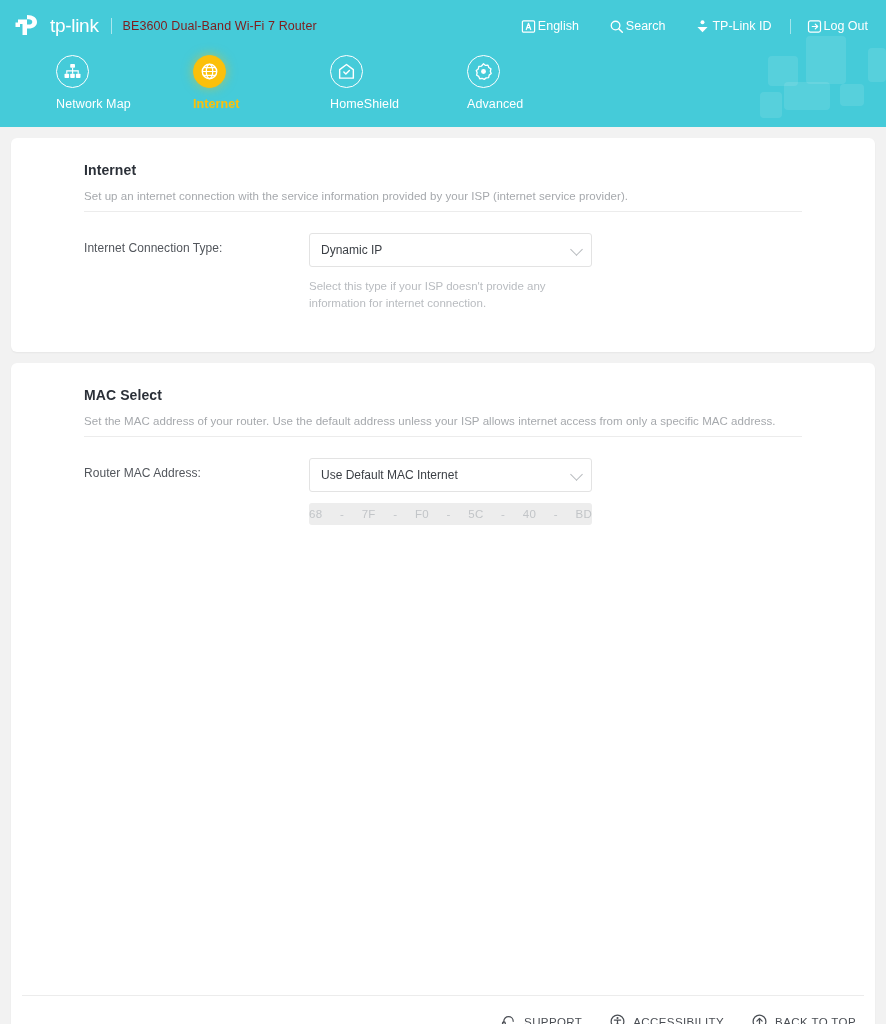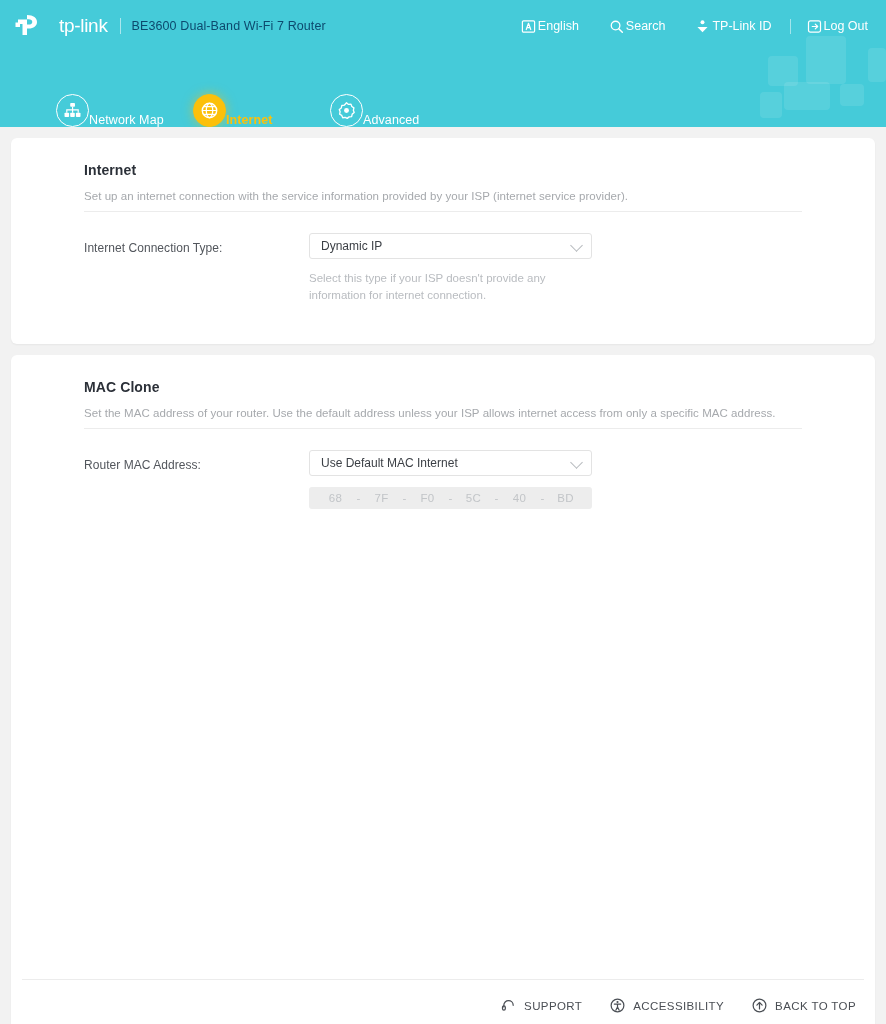--- a/index.html
+++ b/index.html
@@ -34,35 +34,35 @@
 
   .topbar {
     position: relative;
     height: 52px;
     display: flex;
     align-items: center;
     padding: 0 18px 0 14px;
     z-index: 3;
   }
 
-  .brand { display: flex; align-items: center; gap: 18px; }
+  .brand { display: flex; align-items: center; gap: 9px; }
   .logo-mark { width: 27px; height: 26px; flex: none; }
   .logo-text {
     color: #ffffff;
     font-size: 19px;
     letter-spacing: -0.3px;
     font-weight: 400;
   }
   .brand-sep {
     width: 1px; height: 16px;
     background: rgba(255,255,255,0.55);
     margin: 0 11px 0 12px;
   }
   .model {
-    color: #0c4a6e;
+    color: #7f1d1d;
     font-size: 12.5px;
     letter-spacing: 0.1px;
     white-space: nowrap;
   }
 
   .top-actions {
     margin-left: auto;
     display: flex;
     align-items: center;
   }
@@ -93,21 +93,22 @@
     height: 75px;
   }
   .navinner {
     display: flex;
     width: 714px;
     margin-left: 56px;
   }
   .tab {
     width: 137px;
     display: flex;
-    align-items: flex-end;
+    flex-direction: column;
+    align-items: flex-start;
     cursor: pointer;
     padding-top: 3px;
   }
   .tab-circle {
     width: 33px; height: 33px;
     border-radius: 50%;
     border: 1.6px solid #ffffff;
     display: flex;
     align-items: center;
     justify-content: center;
@@ -167,21 +168,21 @@
     flex: none;
     font-size: 12px;
     color: #52565c;
     padding-top: 8px;
     letter-spacing: 0.05px;
   }
   .field { width: 283px; }
 
   .select {
     position: relative;
-    height: 26px;
+    height: 34px;
     border: 1px solid #e3e3e3;
     border-radius: 3px;
     background: #ffffff;
     display: flex;
     align-items: center;
     padding: 0 28px 0 11px;
     font-size: 12px;
     color: #3b3f45;
     cursor: pointer;
   }
@@ -205,21 +206,21 @@
   }
 
   .mac-box {
     margin-top: 11px;
     height: 22px;
     background: #ededed;
     border-radius: 3px;
     display: flex;
     align-items: center;
     justify-content: center;
-    gap: 0;
+    gap: 16px;
     font-size: 11.5px;
     color: #c2c5c8;
     letter-spacing: 0.3px;
   }
   .oct { width: 26px; text-align: center; }
   .dash { width: 20px; text-align: center; }
 
   .card-body-spacer { height: 41px; }
   .mac-spacer { height: 470px; }
 
@@ -335,20 +336,29 @@
           <svg class="tab-ico" viewBox="0 0 20 20">
             <circle cx="10" cy="10" r="7.6" fill="none" stroke="#ffffff" stroke-width="1.5"></circle>
             <ellipse cx="10" cy="10" rx="3.4" ry="7.6" fill="none" stroke="#ffffff" stroke-width="1.3"></ellipse>
             <path d="M2.6 10 L17.4 10 M3.7 6 L16.3 6 M3.7 14 L16.3 14" stroke="#ffffff" stroke-width="1.3"></path>
           </svg>
         </div>
         <div class="tab-label">Internet</div>
       </div>
 
 
+      <div class="tab">
+        <div class="tab-circle">
+          <svg class="tab-ico" viewBox="0 0 20 20">
+            <path d="M10 2.6 L17.2 8 L17.2 17 L2.8 17 L2.8 8 Z" fill="none" stroke="#ffffff" stroke-width="1.5" stroke-linejoin="round"></path>
+            <path d="M7.2 10.6 L9.3 12.7 L13 8.9" fill="none" stroke="#ffffff" stroke-width="1.5" stroke-linecap="round" stroke-linejoin="round"></path>
+          </svg>
+        </div>
+        <div class="tab-label">HomeShield</div>
+      </div>
 
       <div class="tab">
         <div class="tab-circle">
           <svg class="tab-ico" viewBox="0 0 20 20">
             <path d="M10 1.9 L12.1 3.6 L14.7 3.3 L15.6 5.8 L17.8 7.2 L17.2 9.8 L18.1 12.2 L16 13.8 L15.4 16.4 L12.8 16.7 L10.8 18.3 L8.6 17.2 L6 17.6 L5 15.2 L2.8 13.9 L3.3 11.3 L2.4 8.9 L4.5 7.3 L5.1 4.7 L7.7 4.4 Z" fill="none" stroke="#ffffff" stroke-width="1.4" stroke-linejoin="round"></path>
             <circle cx="10" cy="10" r="2.6" fill="#ffffff"></circle>
           </svg>
         </div>
         <div class="tab-label">Advanced</div>
       </div>
@@ -374,21 +384,21 @@
           </div>
           <div class="hint">Select this type if your ISP doesn't provide any information for internet connection.</div>
         </div>
       </div>
       <div class="card-body-spacer"></div>
     </div>
   </div>
 
   <div class="card">
     <div class="card-pad">
-      <div class="sec-title">MAC Clone</div>
+      <div class="sec-title">MAC Select</div>
       <div class="sec-desc">Set the MAC address of your router. Use the default address unless your ISP allows internet access from only a specific MAC address.</div>
       <div class="rule"></div>
 
       <div class="row">
         <div class="row-label">Router MAC Address:</div>
         <div class="field">
           <div class="select">
             <span>Use Default MAC Internet</span>
             <span class="chev"></span>
           </div>

